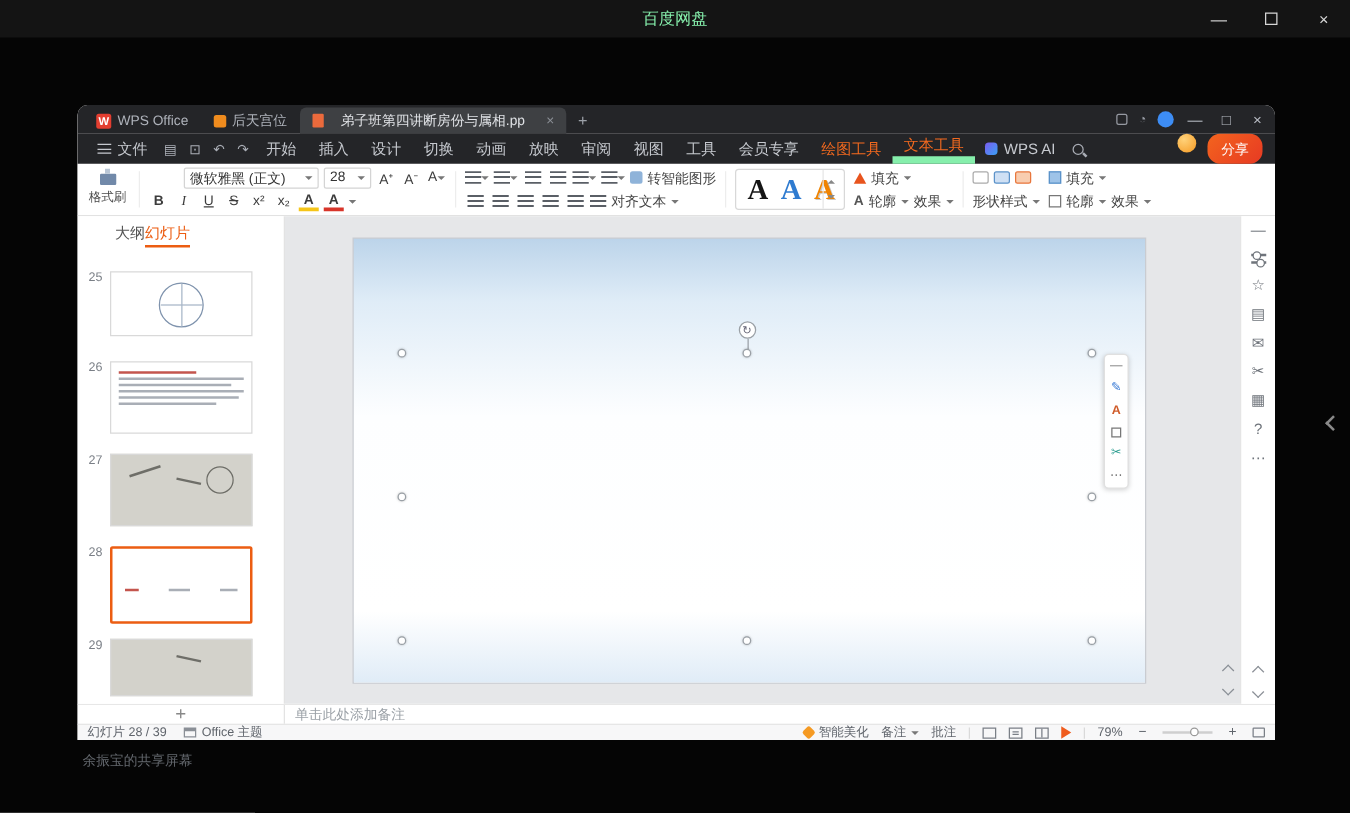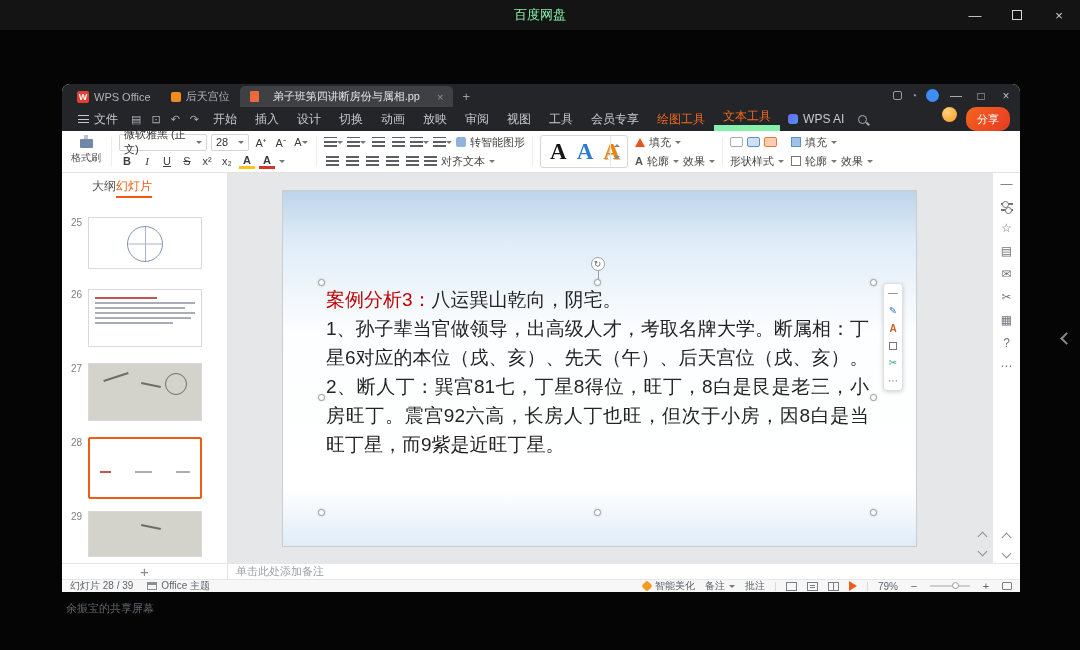--- a/index.html
+++ b/index.html
@@ -259,21 +259,21 @@
 
     <div class="ribbon">
       <div class="fmt">
         <span class="brush-ico"></span>
         <span>格式刷</span>
       </div>
       <div class="rdiv"></div>
 
       <div class="rcol">
         <div class="rrow">
-          <span class="sel" style="width:88px;">
+          <span class="sel" style="width:108px;margin-left:28px;">
             <span>微软雅黑 (正文)</span>
               <i class="crt"></i>
           </span>
           <span class="sel" style="width:38px;">
             <span>28</span>
               <i class="crt"></i>
           </span>
           <span class="chbtn">A⁺</span>
           <span class="chbtn">A⁻</span>
           <span class="chbtn">A<i class="crt"></i></span>
@@ -455,25 +455,20 @@
 
         <span class="tnum" style="top:338px;">29</span>
         <div class="thumb photo" style="top:338px; height:46px;">
           <i class="scr2" style="top:14px;"></i>
         </div>
       </div>
 
       <div class="slide-area">
         <div class="canvas">
           <div class="textbox">
-            <div class="tb-text">
-              <p><span class="red-head">案例分析3：</span><span>八运巽山乾向，阴宅。</span></p>
-              <p>1、孙子辈当官做领导，出高级人才，考取名牌大学。断属相：丁星6对应的本位（戌、亥）、先天（午）、后天宫位（戌、亥）。</p>
-              <p>2、断人丁：巽宫81七，丁星8得位，旺丁，8白是艮是老三，小房旺丁。震宫92六高，长房人丁也旺，但次于小房，因8白是当旺丁星，而9紫是近旺丁星。</p>
-            </div>
             <span class="rot">↻</span>
             <span class="h tl2"></span>
             <span class="h tm"></span>
             <span class="h tr"></span>
             <span class="h ml"></span>
             <span class="h mr"></span>
             <span class="h bl"></span>
             <span class="h bm"></span>
             <span class="h br"></span>
           </div>

